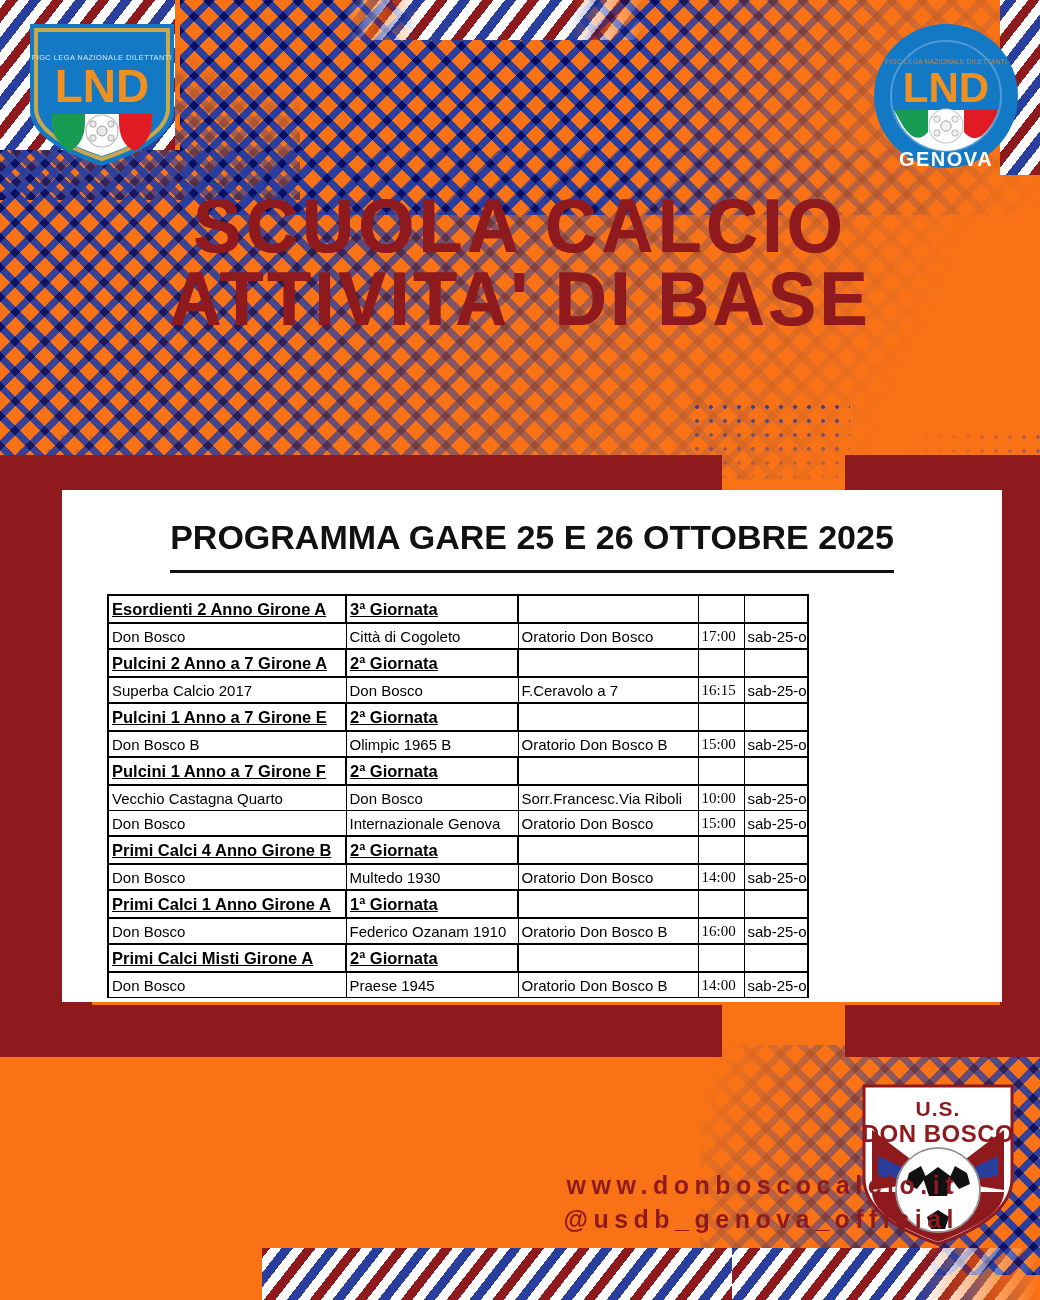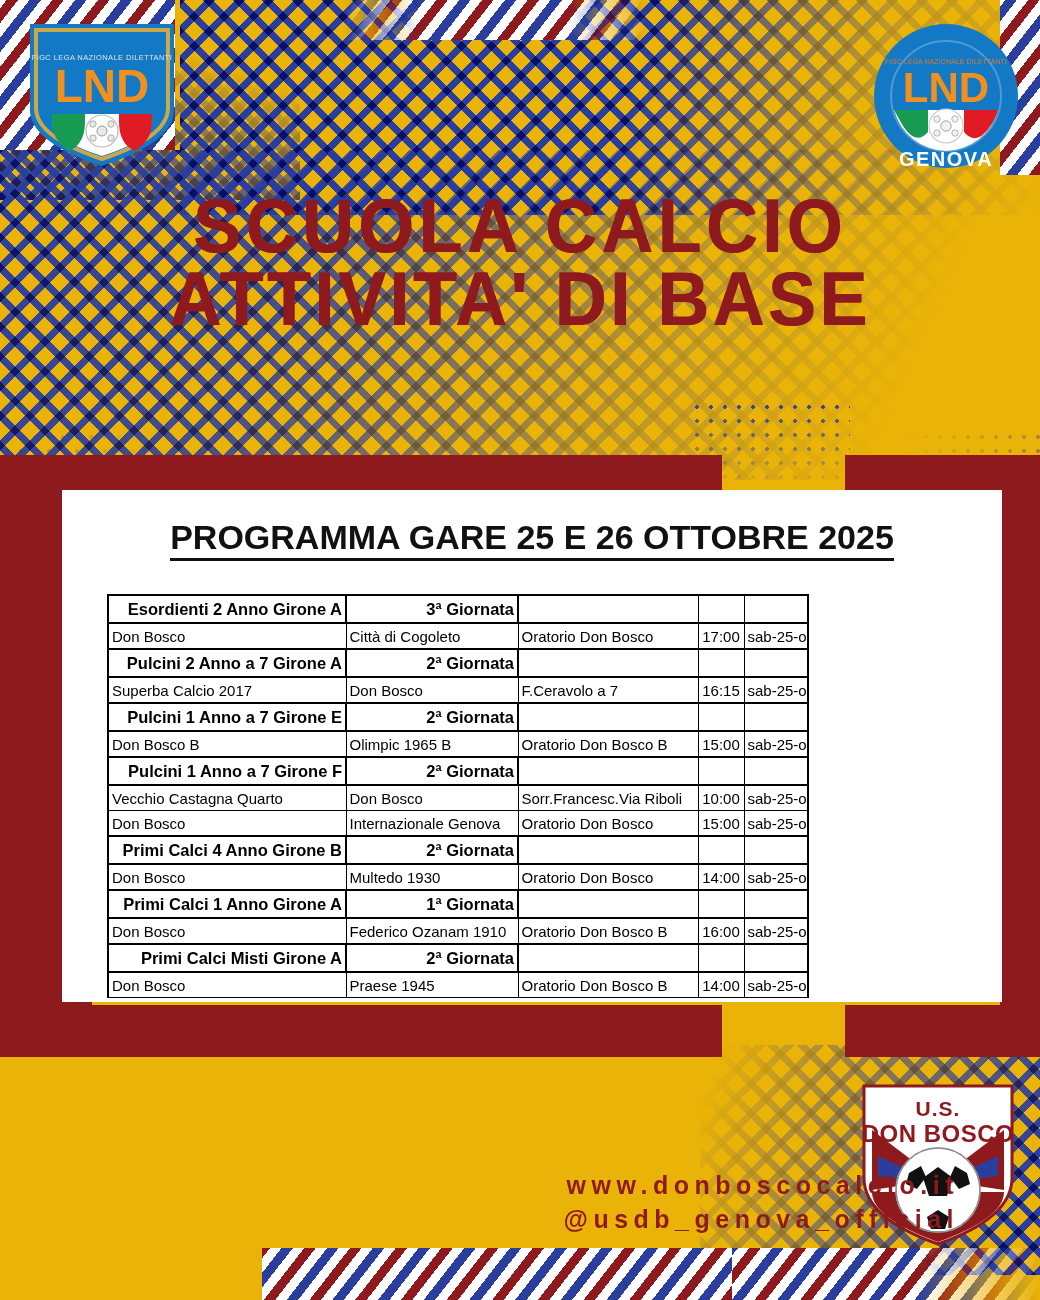--- a/index.html
+++ b/index.html
@@ -5,21 +5,21 @@
   html, body {
     margin: 0;
     padding: 0;
     background: #ffffff;
   }
   #poster {
     position: relative;
     width: 1040px;
     height: 1300px;
     overflow: hidden;
-    background: #eab308;
+    background: #f97316;
     font-family: "Liberation Sans", sans-serif;
   }
 
   
   .dots {
     position: absolute;
     background-image:
       repeating-linear-gradient(45deg,
         #2a3e9e 0px, #2a3e9e 7px, transparent 7px, transparent 21px),
       repeating-linear-gradient(-45deg,
@@ -130,21 +130,21 @@
     width: 940px;
     text-align: center;
     font-size: 34px;
     font-weight: 700;
     color: #111111;
     letter-spacing: 0px;
     font-family: "Liberation Sans Narrow", "Liberation Sans", sans-serif;
   }
   .prog-title span {
     border-bottom: 3px solid #111111;
-    padding-bottom: 2px;
+    padding-bottom: 14px;
   }
 
   
   .sched-wrap {
     position: absolute;
     left: 107px; top: 594px;
     width: 700px;
   }
   table.sched {
     border-collapse: collapse;
@@ -157,32 +157,33 @@
     font-size: 15px;
     color: #000000;
     padding: 1px 3px;
     height: 22px;
     white-space: nowrap;
     overflow: hidden;
   }
   tr.cat td {
     font-weight: 700;
     font-size: 16.5px;
-    text-align: right;
+    text-align: left;
     border-top: 2px solid #000;
     border-bottom: 2px solid #000;
     height: 24px;
+    text-decoration: underline;
   }
   tr.cat td.c0 { border-left: 2px solid #000; border-right: 2px solid #000; }
   tr.cat td.c1 { border-right: 2px solid #000; }
   tr.cat td.c2, tr.cat td.c3 { border-right: 1px solid #000; }
   tr.cat td.c4 { border-right: 2px solid #000; }
   tr.match td.c0 { border-left: 2px solid #000; }
   tr.match td.c4 { border-right: 2px solid #000; }
-  tr.match td.c3 { text-align: center; }
+  tr.match td.c3 { text-align: left; font-family: Liberation Serif, serif; }
   .col0 { width: 238px; }
   .col1 { width: 172px; }
   .col2 { width: 180px; }
   .col3 { width: 46px; }
   .col4 { width: 64px; }
 
   
   .footer {
     position: absolute;
     left: 0; top: 1168px;

